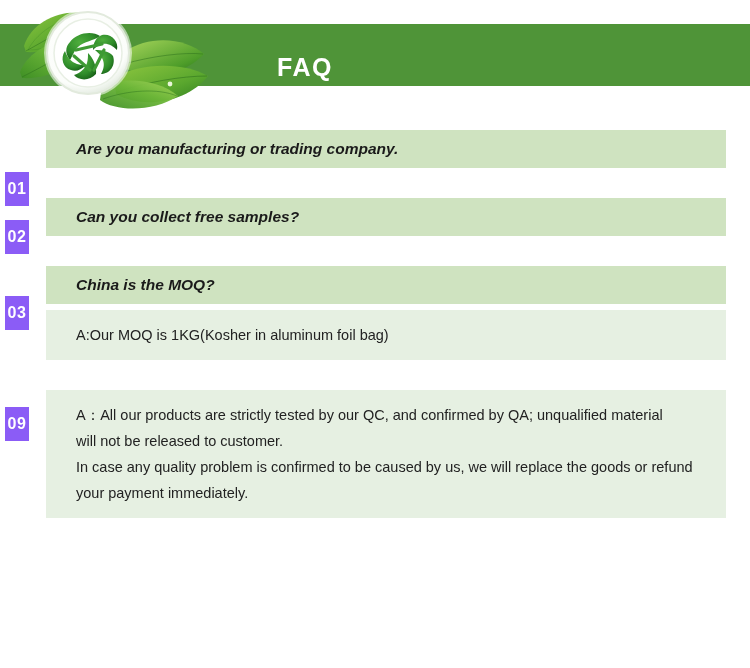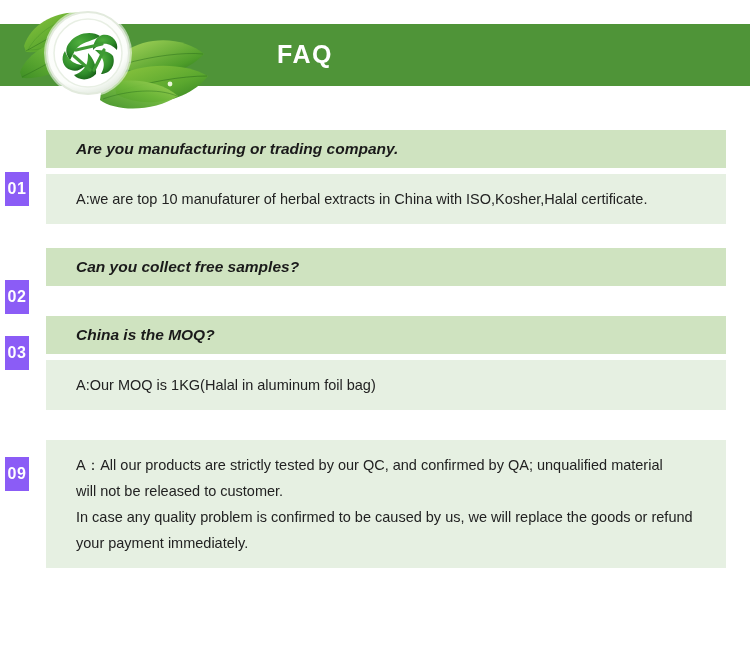--- a/index.html
+++ b/index.html
@@ -27,21 +27,21 @@
     position: absolute;
     left: 0;
     top: 24px;
     width: 750px;
     height: 62px;
     background: #4f9438;
   }
   .header-title {
     position: absolute;
     left: 277px;
-    top: 38px;
+    top: 51px;
     font-size: 25px;
     font-weight: bold;
     color: #ffffff;
     letter-spacing: 1.5px;
     line-height: 32px;
   }
 
   
   .logo-wrap {
     position: absolute;
@@ -196,40 +196,39 @@
   <div class="header-title">FAQ</div>
 </div>
 
 <div class="faq-list">
 
   <div class="faq-item">
     <div class="faq-badge" style="top:42px">01</div>
     <div class="faq-body">
       <div class="faq-question">Are you manufacturing or trading company.</div>
       <div class="gap"></div>
-      <div class="faq-answer">A:we are top 10 manufaturer of herbal extracts in China with ISO,Kosher,Halal certificate.</div>
     </div>
   </div>
   <div class="item-gap"></div>
 
   <div class="faq-item">
-    <div class="faq-badge" style="top:32px">02</div>
+    <div class="faq-badge" style="top:22px">02</div>
     <div class="faq-body">
       <div class="faq-question">Can you collect free samples?</div>
       <div class="gap"></div>
     </div>
   </div>
   <div class="item-gap"></div>
 
   <div class="faq-item">
-    <div class="faq-badge" style="top:20px">03</div>
+    <div class="faq-badge" style="top:30px">03</div>
     <div class="faq-body">
       <div class="faq-question">China is the MOQ?</div>
       <div class="gap"></div>
-      <div class="faq-answer">A:Our MOQ is 1KG(Halal in aluminum foil bag)</div>
+      <div class="faq-answer">A:Our MOQ is 1KG(Kosher in aluminum foil bag)</div>
     </div>
   </div>
   <div class="item-gap"></div>
 
   <div class="faq-item">
     <div class="faq-badge" style="top:23px">09</div>
     <div class="faq-body">
       <div class="gap"></div>
       <div class="faq-answer">A：All our products are strictly tested by our QC, and confirmed by QA; unqualified material
  will not be released to customer.

